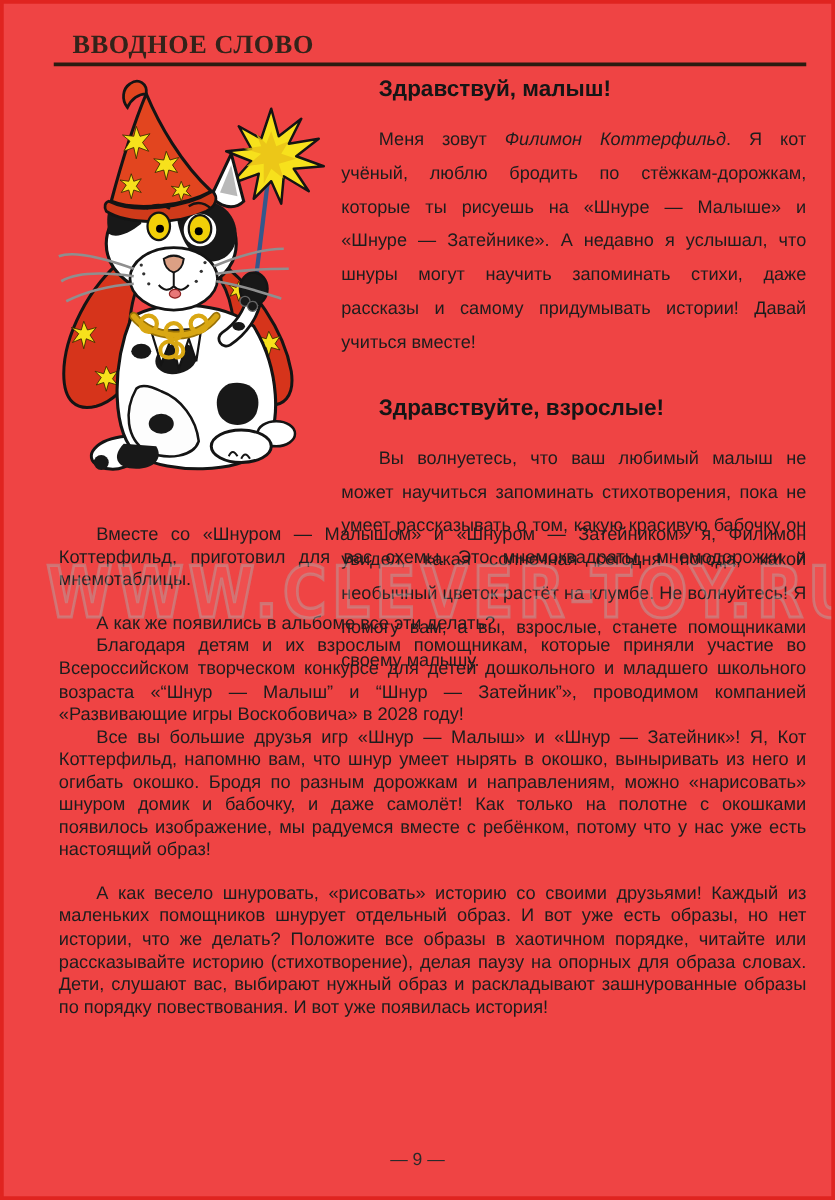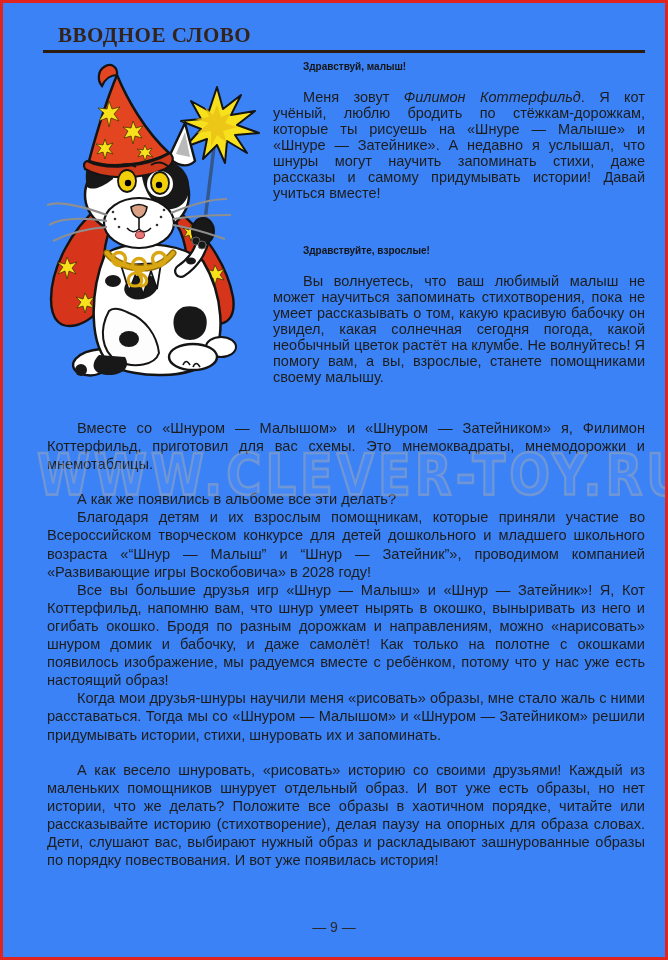--- a/index.html
+++ b/index.html
@@ -1,31 +1,31 @@
 <!DOCTYPE html>
 <html lang="ru"><head>
 <meta charset="utf-8">
 <style>
   html,body{margin:0;padding:0;background:#ffffff;}
   .page{
     position:relative;width:668px;height:960px;box-sizing:border-box;
-    background:#3b82f6;border:3px solid #e02420;overflow:hidden;
+    background:#ef4444;border:3px solid #e02420;overflow:hidden;
     font-family:"Liberation Sans",sans-serif;color:#1d1d1d;
   }
   
   .header{position:absolute;left:40px;top:20px;width:602px;border-bottom:3px solid #2b1b10;padding-bottom:2px;}
   .header-title{margin:0;padding-left:15px;font-family:"Liberation Serif",serif;font-weight:bold;
     font-size:21px;letter-spacing:.5px;color:#33231a;}
   
   .illustration{position:absolute;left:40px;top:56px;width:238px;height:334px;}
   
   .col{position:absolute;left:270px;top:58px;width:372px;}
-  .col h2{margin:0 0 17px 0;font-size:10px;font-weight:bold;text-indent:30px;color:#151515;}
-  .col h2.second{margin-top:44px;}
-  .col p{margin:0;font-size:14.5px;line-height:16px;text-align:justify;text-indent:30px;}
+  .col h2{margin:0 0 17px 0;font-size:18px;font-weight:bold;text-indent:30px;color:#151515;}
+  .col h2.second{margin-top:28px;}
+  .col p{margin:0;font-size:14.5px;line-height:27px;text-align:justify;text-indent:30px;}
   
   .main{position:absolute;left:44px;top:416px;width:598px;z-index:1;}
   .main p{margin:0;font-size:14.6px;line-height:18.1px;text-align:justify;text-indent:30px;}
   .main p.gap{margin-top:17px;}
   
   .watermark{
     position:absolute;left:34px;top:444px;width:600px;z-index:3;pointer-events:none;
     text-align:center;white-space:nowrap;font-family:"DejaVu Sans",sans-serif;
     font-weight:800;font-size:48px;letter-spacing:4px;
     color:rgba(255,255,255,0.06);-webkit-text-stroke:2.2px rgba(170,170,170,0.45);
@@ -156,21 +156,20 @@
     <p>Вы волнуетесь, что ваш любимый малыш не может научиться запоминать стихотворения, пока не умеет рассказывать о том, какую красивую бабочку он увидел, какая солнечная сегодня погода, какой необычный цветок растёт на клумбе. Не волнуйтесь! Я помогу вам, а вы, взрослые, станете помощниками своему малышу.</p>
   </div>
 
   <div class="watermark">WWW.CLEVER-TOY.RU</div>
 
   <div class="main">
     <p>Вместе со «Шнуром — Малышом» и «Шнуром — Затейником» я, Филимон Коттерфильд, приготовил для вас схемы. Это мнемоквадраты, мнемодорожки и мнемотаблицы.</p>
     <p class="gap">А как же появились в альбоме все эти делать?</p>
     <p>Благодаря детям и их взрослым помощникам, которые приняли участие во Всероссийском творческом конкурсе для детей дошкольного и младшего школьного возраста «“Шнур — Малыш” и “Шнур — Затейник”», проводимом компанией «Развивающие игры Воскобовича» в 2028 году!</p>
     <p>Все вы большие друзья игр «Шнур — Малыш» и «Шнур — Затейник»! Я, Кот Коттерфильд, напомню вам, что шнур умеет нырять в окошко, выныривать из него и огибать окошко. Бродя по разным дорожкам и направлениям, можно «нарисовать» шнуром домик и бабочку, и даже самолёт! Как только на полотне с окошками появилось изображение, мы радуемся вместе с ребёнком, потому что у нас уже есть настоящий образ!</p>
-    <p>Когда мои друзья-шнуры научили меня «рисовать» образы, мне стало жаль с ними расставаться. Тогда мы со «Шнуром — Малышом» и «Шнуром — Затейником» решили придумывать истории, стихи, шнуровать их и запоминать.</p>
     <p class="gap">А как весело шнуровать, «рисовать» историю со своими друзьями! Каждый из маленьких помощников шнурует отдельный образ. И вот уже есть образы, но нет истории, что же делать? Положите все образы в хаотичном порядке, читайте или рассказывайте историю (стихотворение), делая паузу на опорных для образа словах. Дети, слушают вас, выбирают нужный образ и раскладывают зашнурованные образы по порядку повествования. И вот уже появилась история!</p>
   </div>
 
   <div class="footer">
     <span>— 9 —</span>
   </div>
 
 </div>
 
 </body></html>

